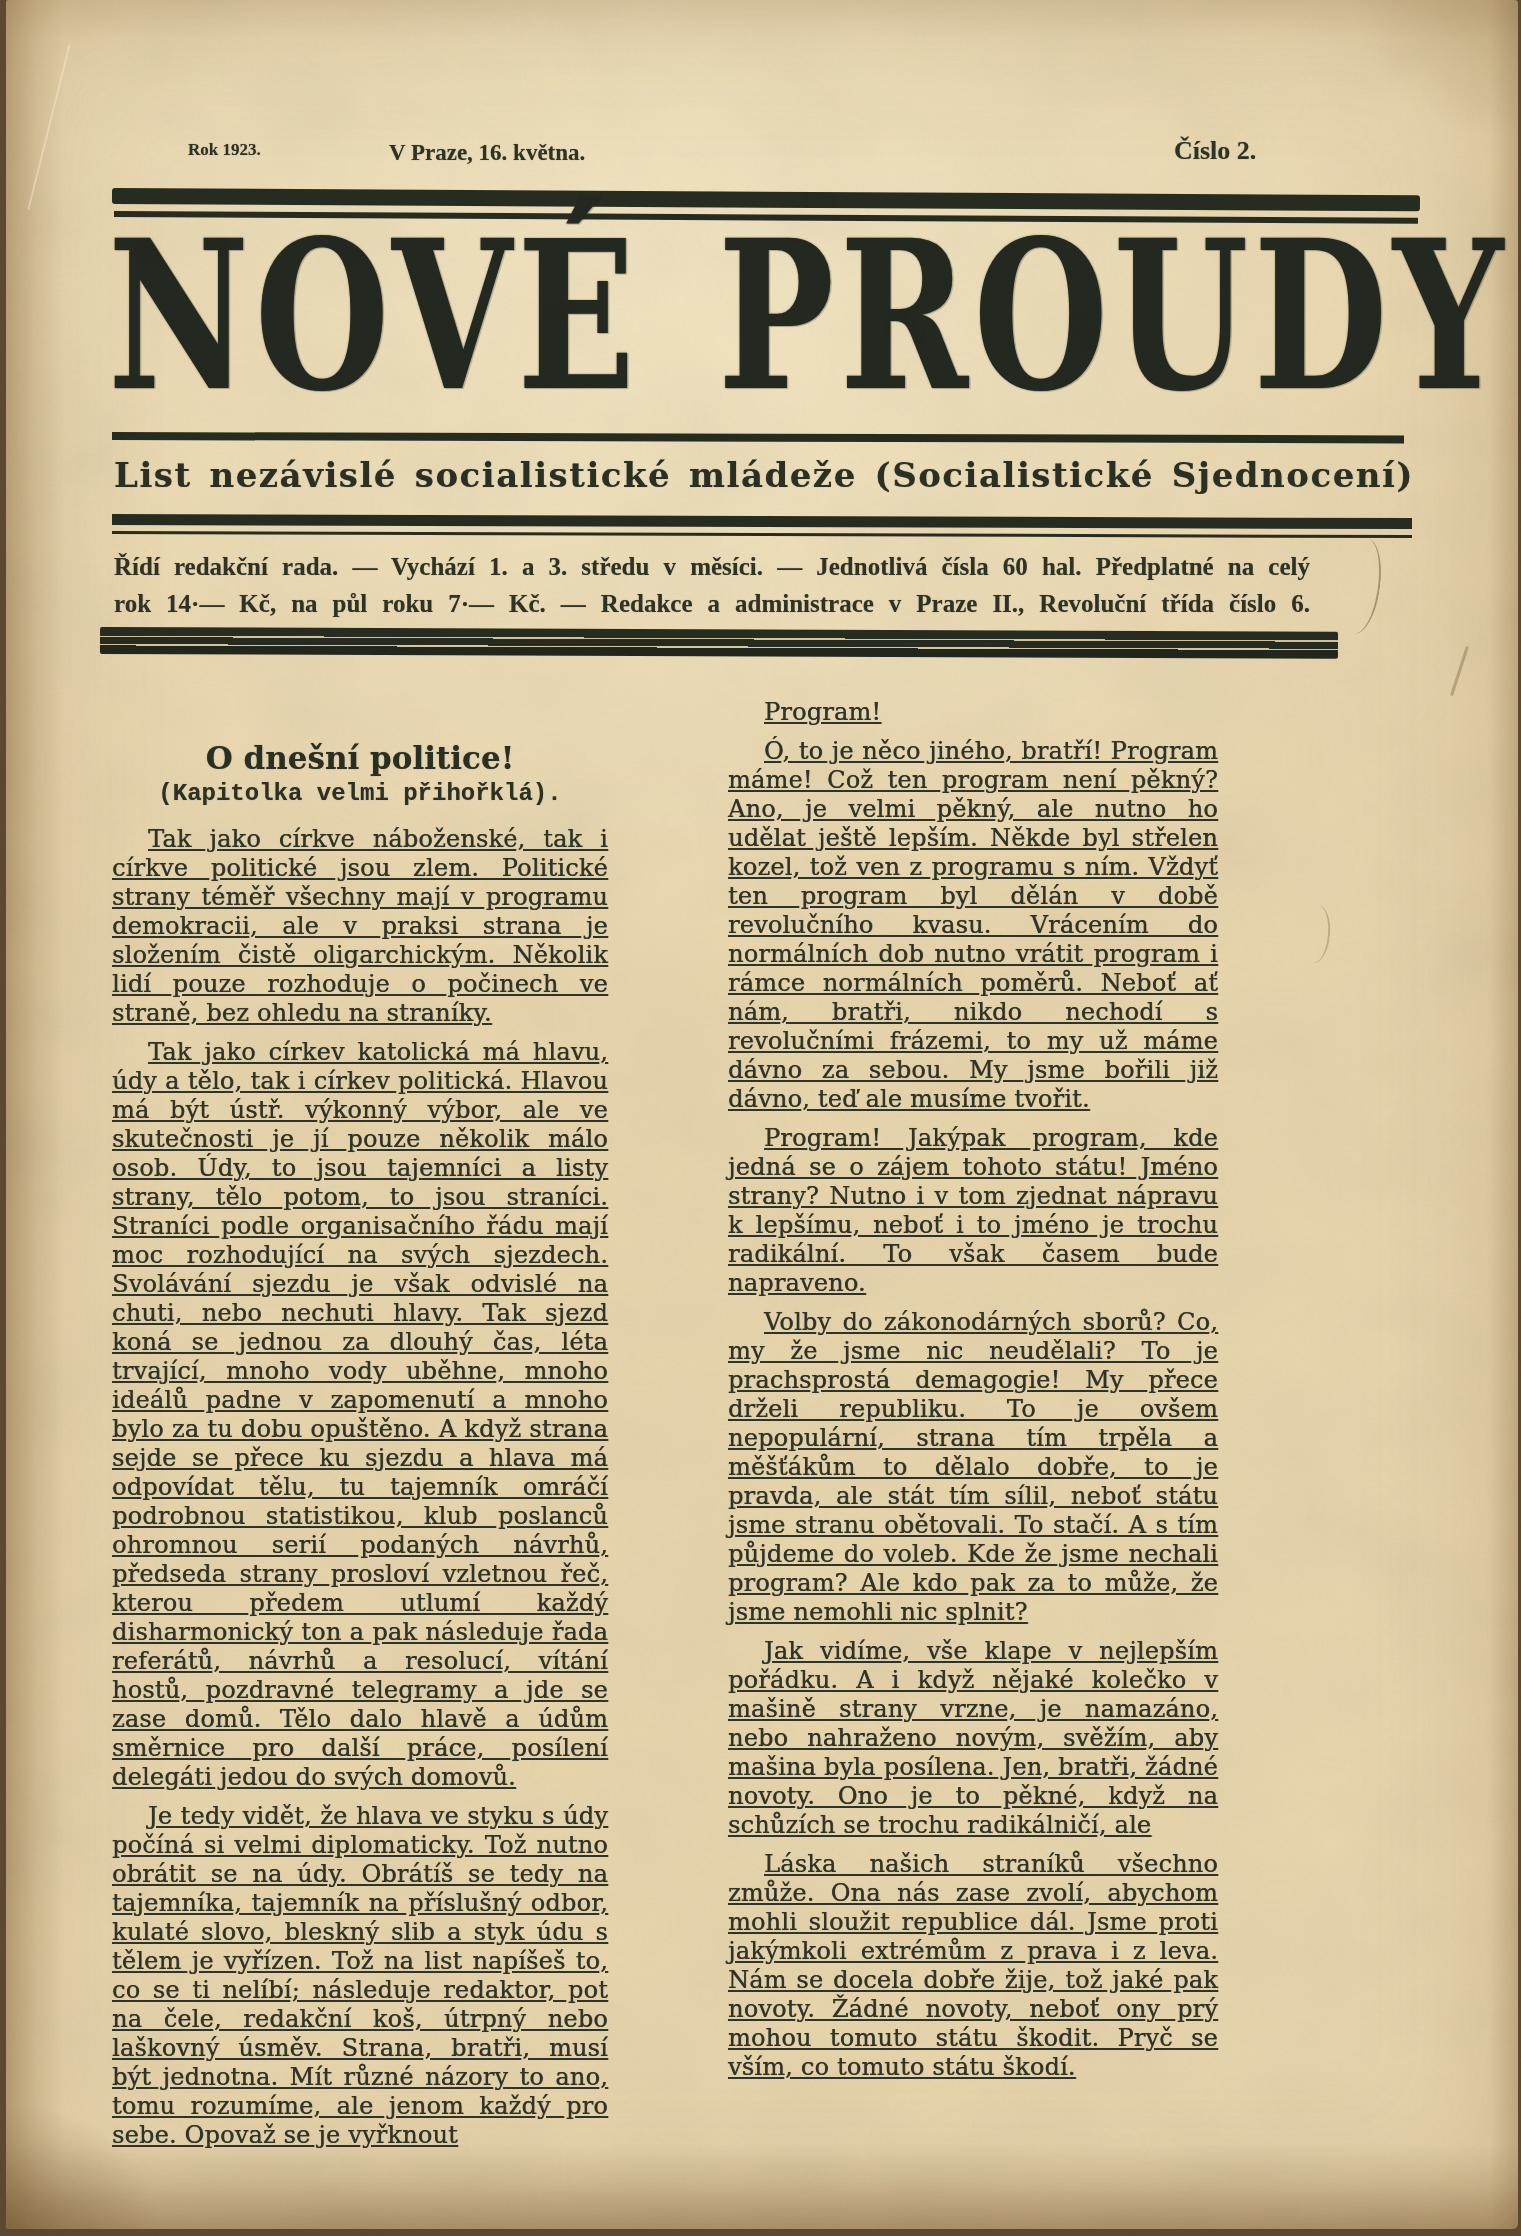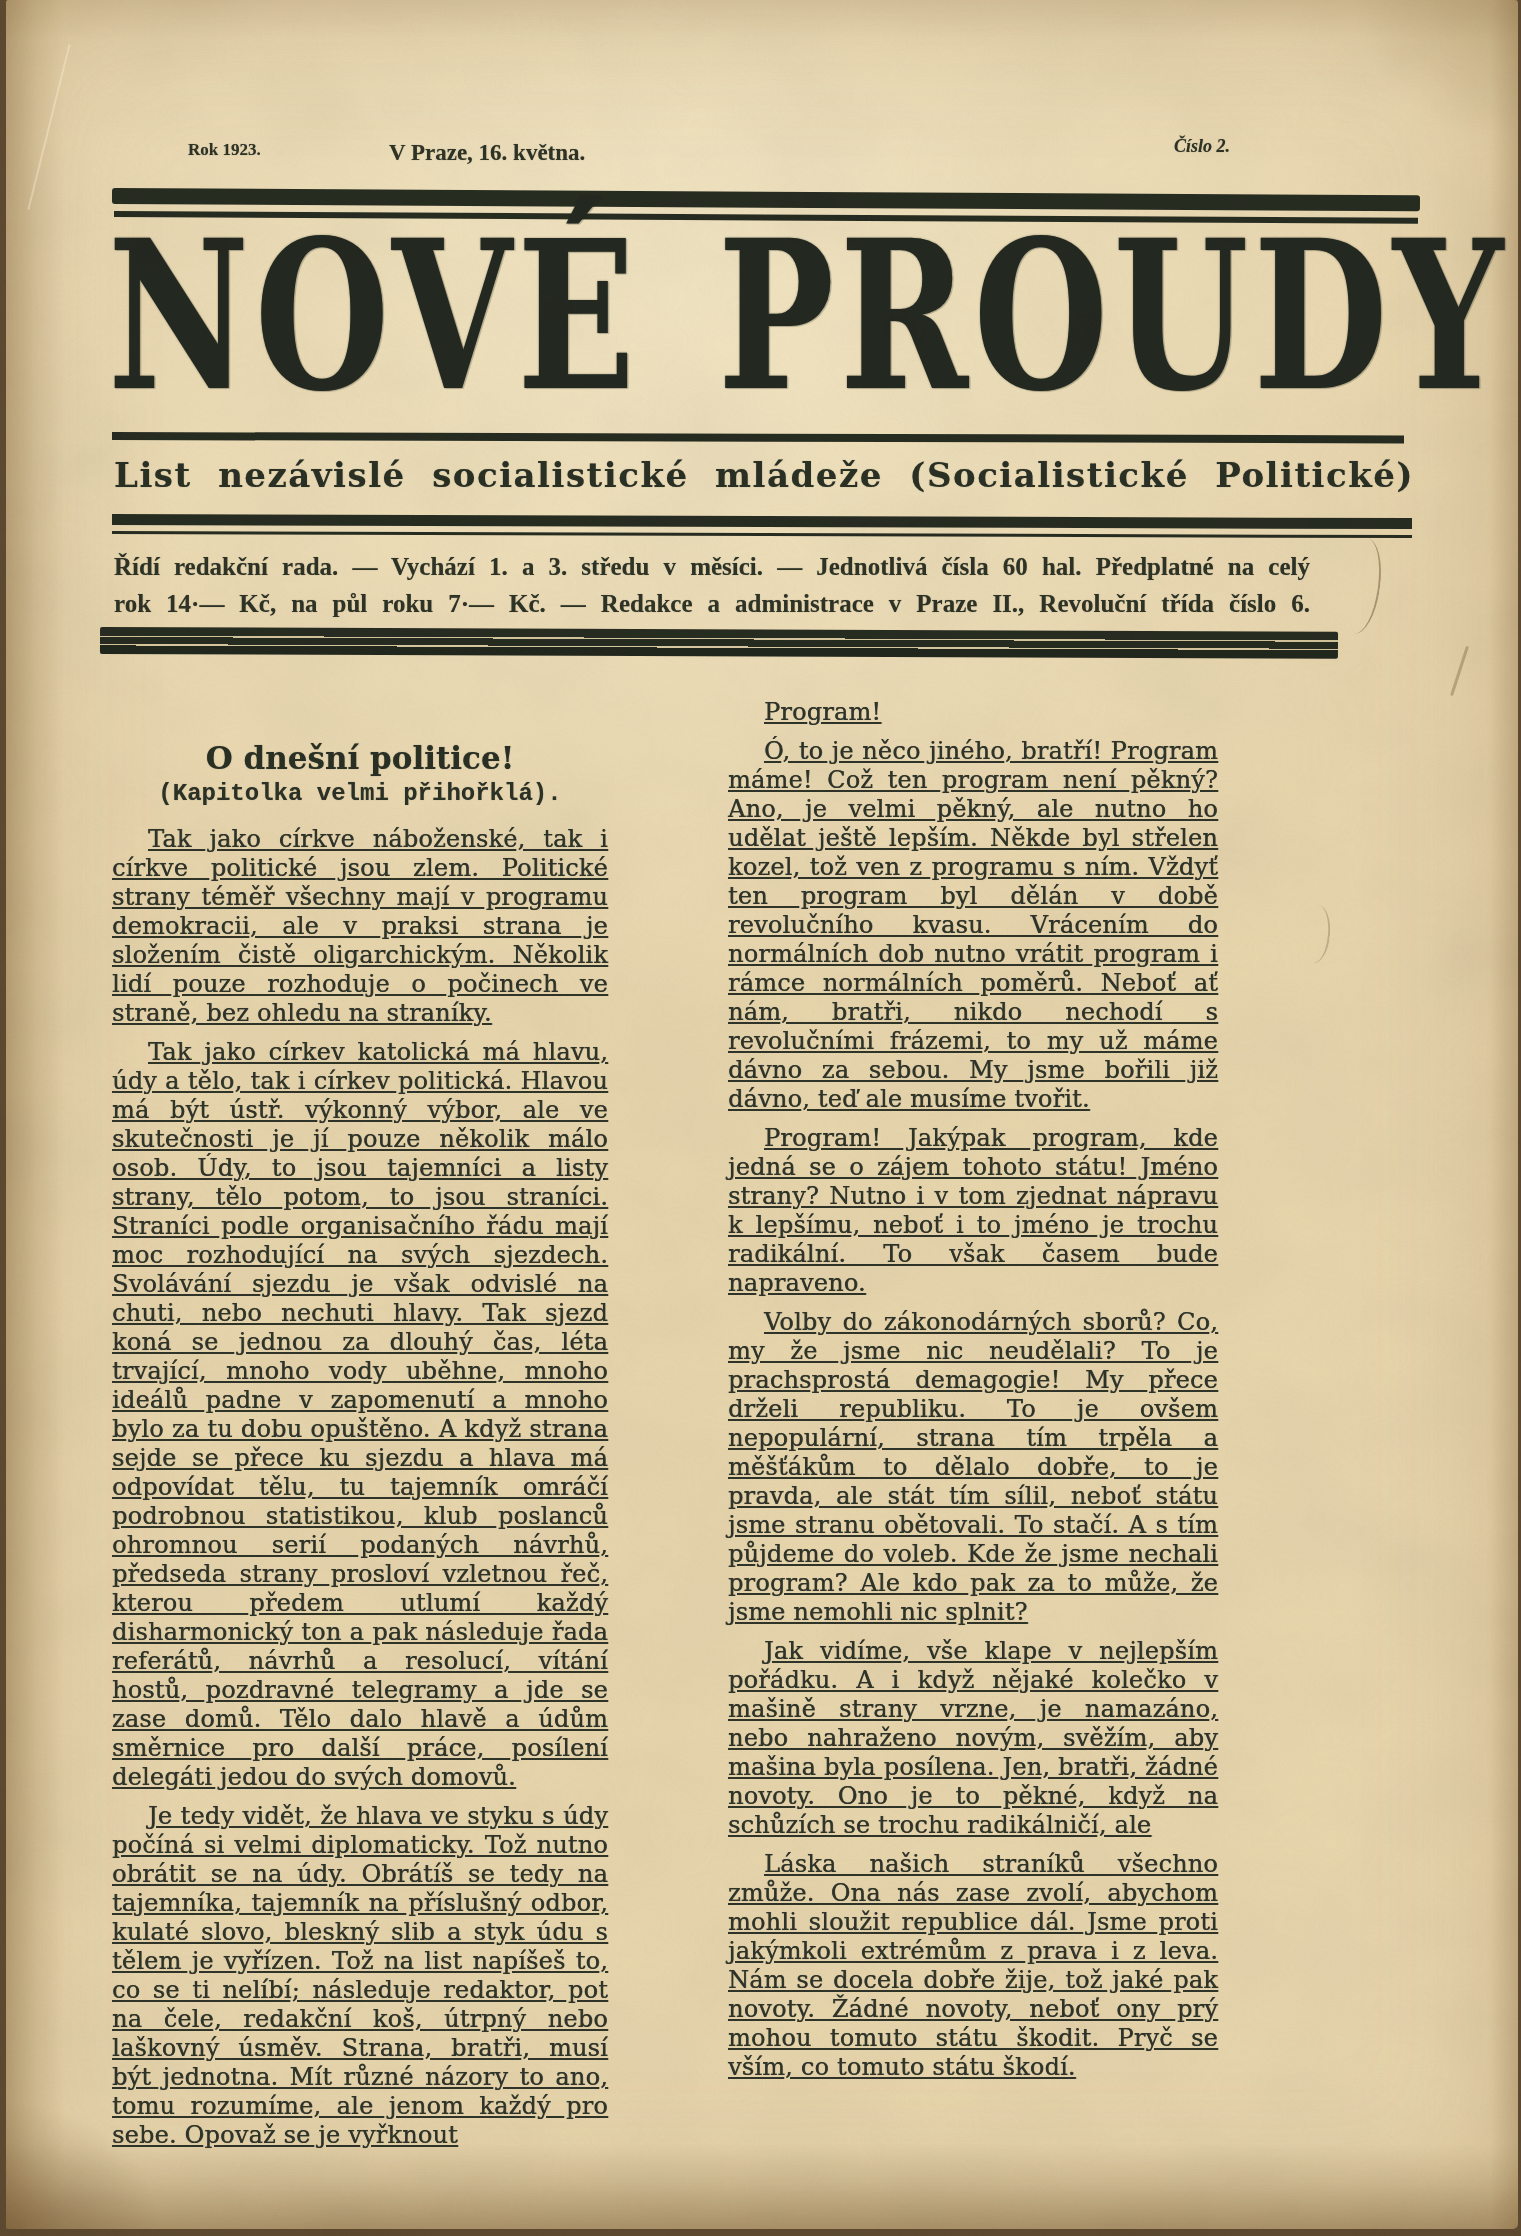--- a/index.html
+++ b/index.html
@@ -28,21 +28,21 @@
   .masthead, .columns { position:absolute; inset:0; }
 
   .dl {
     position:absolute;
     font-family:"Liberation Serif", serif;
     font-weight:bold; color:#2e3326;
     text-shadow:0 0 1px rgba(46,51,38,0.45);
   }
   .dl.year   { left:142px;  top:140px; font-size:17px;margin-left:40px; }
   .dl.place  { left:383px;  top:140px; font-size:23px; }
-  .dl.issue  { left:1168px; top:136px; font-size:18px;font-style:italic; }
+  .dl.issue  { left:1168px; top:136px; font-size:26px; }
 
   .rule { position:absolute; background:#272c21; transform-origin:left center; }
   .ruleA1 { left:106px; top:188px; width:1308px; height:16px; transform:rotate(0.32deg); border-radius:3px; }
   .ruleA2 { left:108px; top:211px; width:1304px; height:6px;  transform:rotate(0.30deg); }
   .ruleB  { left:106px; top:432px; width:1292px; height:8px;  transform:rotate(0.15deg); }
   .ruleC1 { left:106px; top:514px; width:1300px; height:11px; transform:rotate(0.18deg); }
   .ruleC2 { left:106px; top:531px; width:1300px; height:3px;  transform:rotate(0.18deg); }
   .ruleD  {
     left:94px; top:627px; width:1238px; height:27px; transform:rotate(0.22deg);
     background:linear-gradient(180deg,
@@ -128,21 +128,21 @@
     <span class="dl place">V Praze, 16. května.</span>
     <span class="dl issue">Číslo 2.</span>
 
     <div class="rule ruleA1"></div>
     <div class="rule ruleA2"></div>
 
     <h1 class="title">NOVÉ PROUDY</h1>
 
     <div class="rule ruleB"></div>
 
-    <div class="subtitle">List nezávislé socialistické mládeže (Socialistické Politické)</div>
+    <div class="subtitle">List nezávislé socialistické mládeže (Socialistické Sjednocení)</div>
 
     <div class="rule ruleC1"></div>
     <div class="rule ruleC2"></div>
 
     <div class="imprint">
       <div class="imprint-line">Řídí redakční rada. — Vychází 1. a 3. středu v měsíci. — Jednotlivá čísla 60 hal. Předplatné na celý</div>
       <div class="imprint-line">rok 14·— Kč, na půl roku 7·— Kč. — Redakce a administrace v Praze II., Revoluční třída číslo 6.</div>
     </div>
 
     <div class="rule ruleD"></div>

